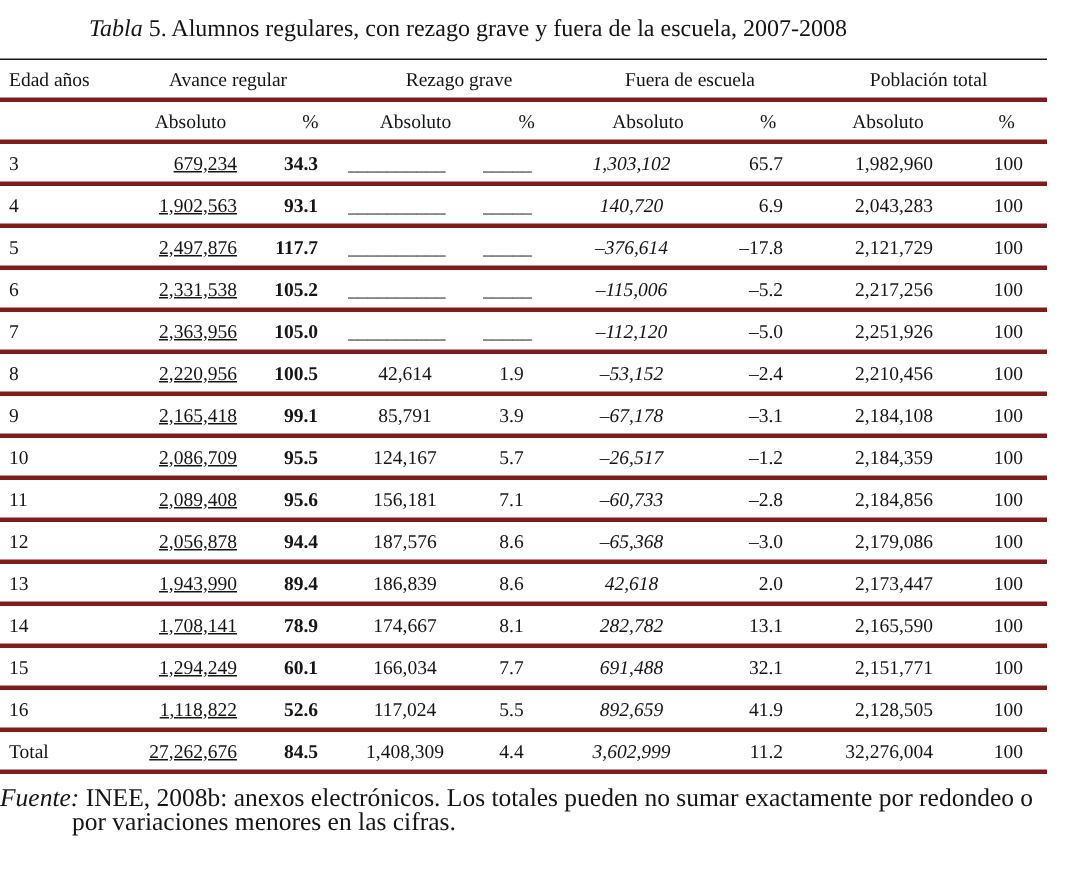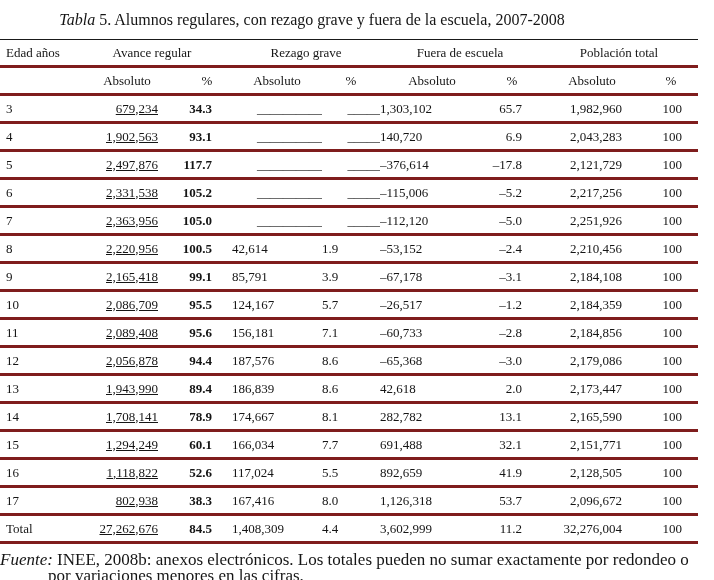--- a/index.html
+++ b/index.html
@@ -48,27 +48,27 @@
     white-space: nowrap;
     overflow: hidden;
   }
   th.group { text-align: center; }
   th.edad  { text-align: left; padding-left: 6px; }
   th.sub   { text-align: center; }
 
   td.c0 { text-align: left;  padding-left: 6px; }
   td.c1 { text-align: right; padding-right: 24px; text-decoration: underline; }
   td.c2 { text-align: right; padding-right: 20px; font-weight: bold; }
-  td.c3 { text-align: left; padding-right: 14px; }
-  td.c4 { text-align: left; padding-right: 20px; }
-  td.c5 { text-align: left; padding-right: 22px; }
+  td.c3 { text-align: center; padding-right: 14px; }
+  td.c4 { text-align: center; padding-right: 20px; }
+  td.c5 { text-align: center; padding-right: 22px; font-style: italic; }
   td.c6 { text-align: right; padding-right: 18px; }
   td.c7 { text-align: right; padding-right: 22px; }
   td.c8 { text-align: right; padding-right: 16px; }
-  td.blank { text-align: right; padding-right: 0; padding-left: 0; font-style: italic; }
+  td.blank { text-align: left; padding-right: 0; padding-left: 0; font-style: italic; }
 
   .footnote {
     width: 698px;
     margin: 8px auto 0 auto;
     font-size: 17px;
     line-height: 16px;
     padding-left: 48px;
     text-indent: -48px;
     box-sizing: border-box;
   }
@@ -263,31 +263,20 @@
           <td class="c1">1,118,822</td>
           <td class="c2">52.6</td>
           <td class="c3">117,024</td>
           <td class="c4">5.5</td>
           <td class="c5">892,659</td>
           <td class="c6">41.9</td>
           <td class="c7">2,128,505</td>
           <td class="c8">100</td>
         </tr>
         <tr>
-          <td class="c0">17</td>
-          <td class="c1">802,938</td>
-          <td class="c2">38.3</td>
-          <td class="c3">167,416</td>
-          <td class="c4">8.0</td>
-          <td class="c5">1,126,318</td>
-          <td class="c6">53.7</td>
-          <td class="c7">2,096,672</td>
-          <td class="c8">100</td>
-        </tr>
-        <tr>
           <td class="c0">Total</td>
           <td class="c1">27,262,676</td>
           <td class="c2">84.5</td>
           <td class="c3">1,408,309</td>
           <td class="c4">4.4</td>
           <td class="c5">3,602,999</td>
           <td class="c6">11.2</td>
           <td class="c7">32,276,004</td>
           <td class="c8">100</td>
         </tr>

